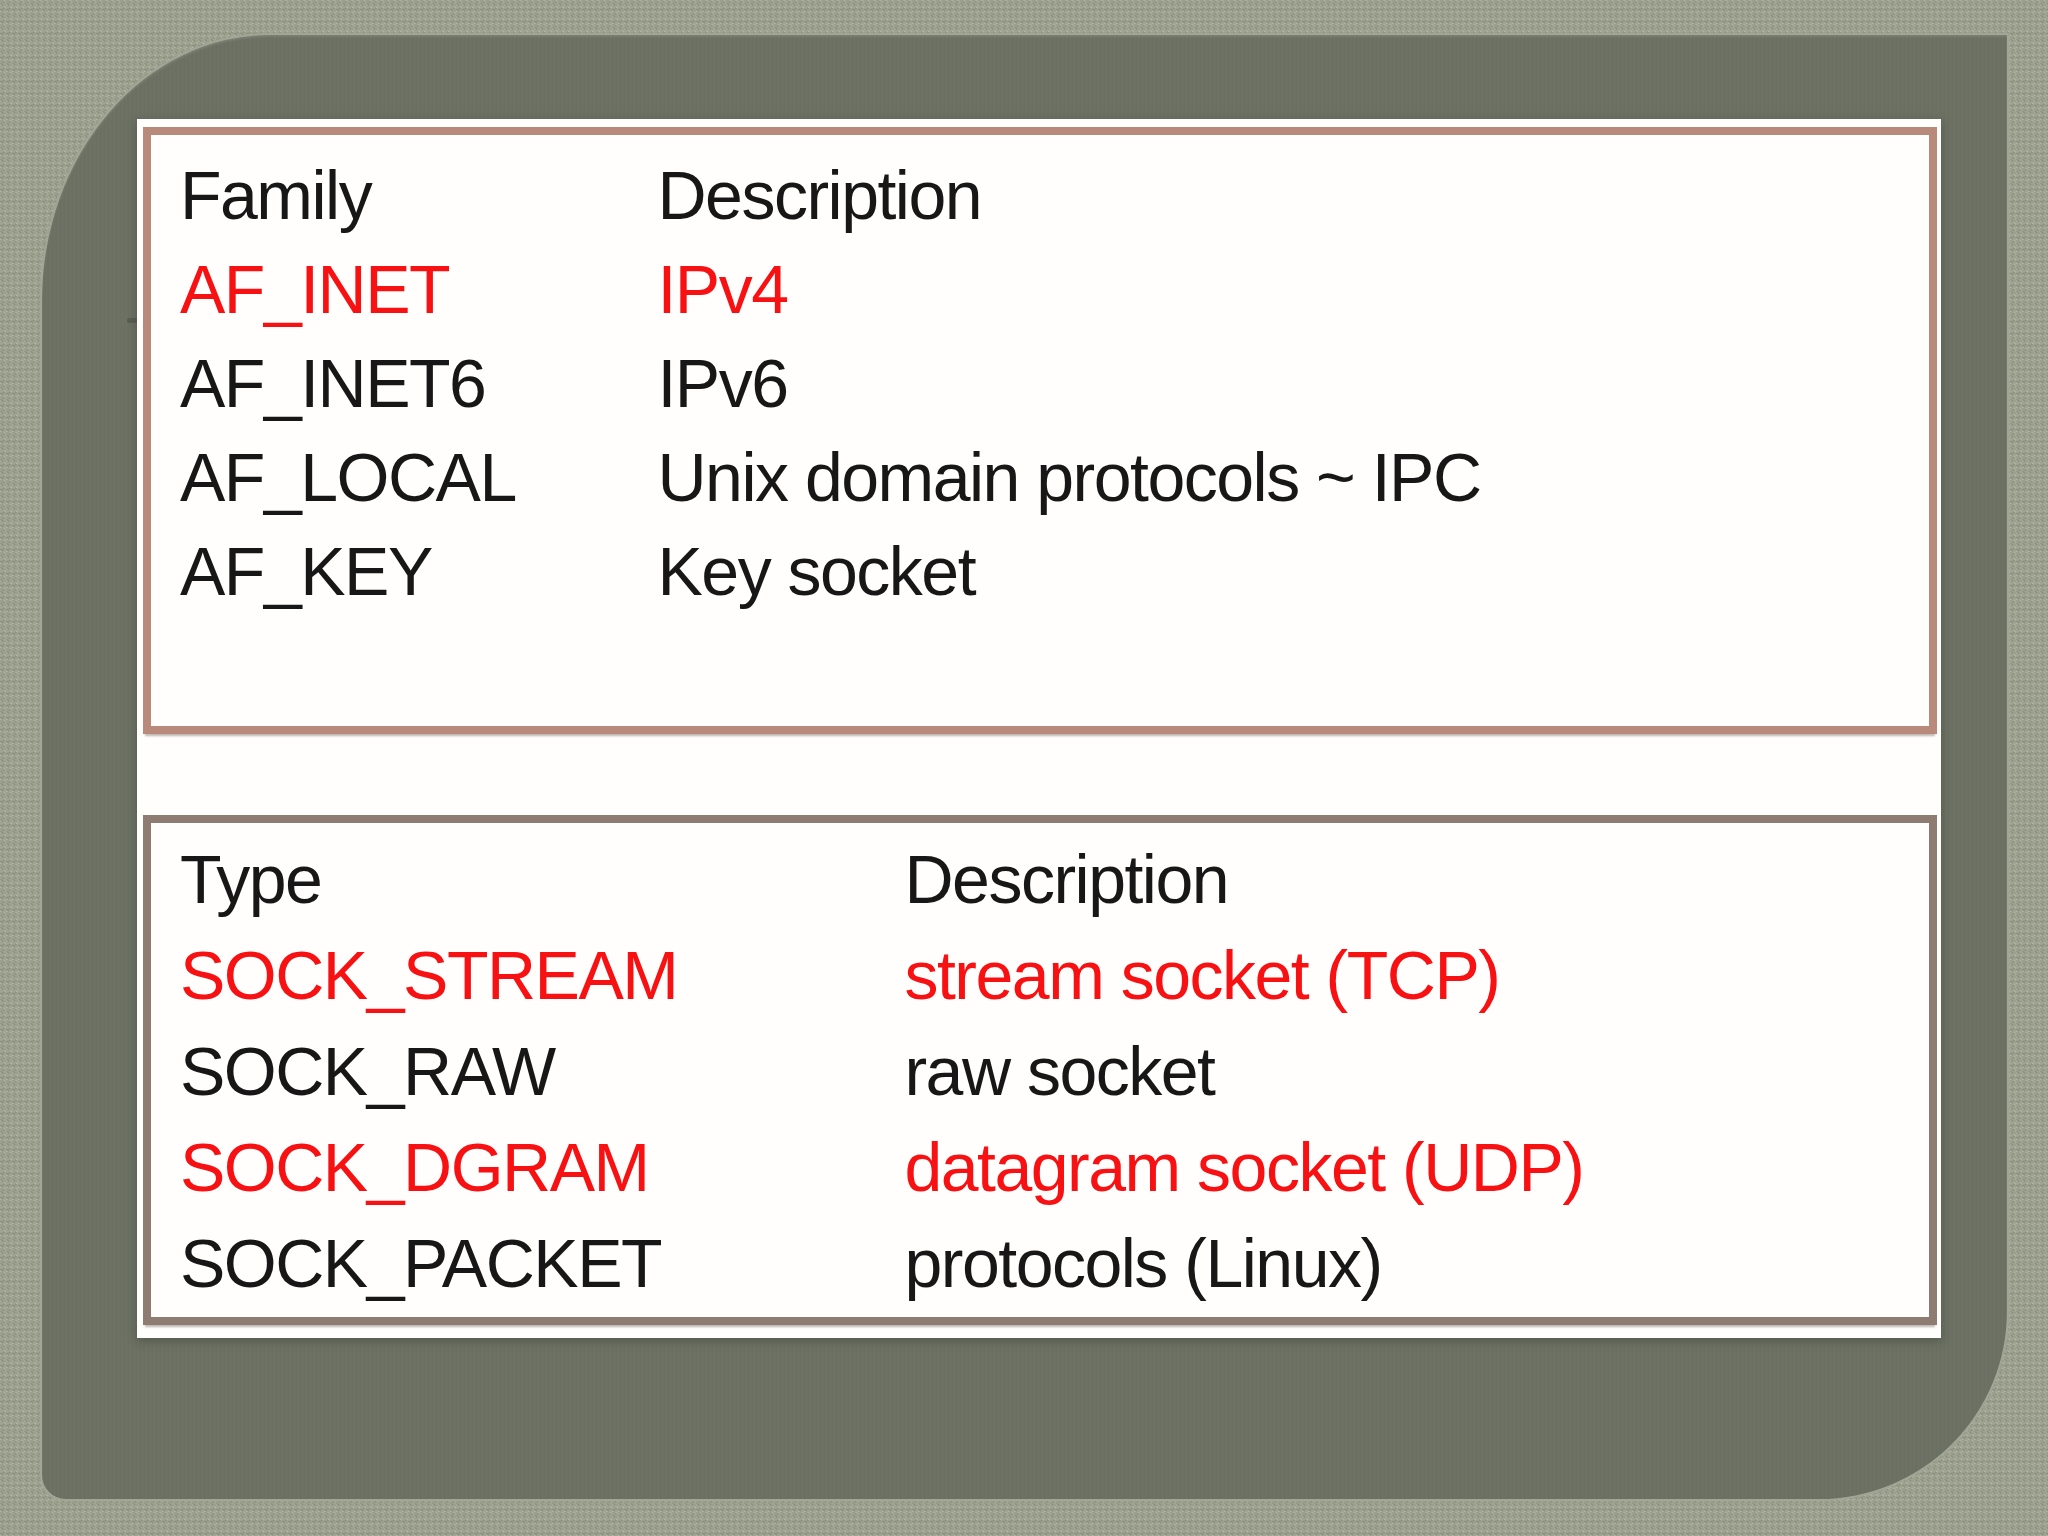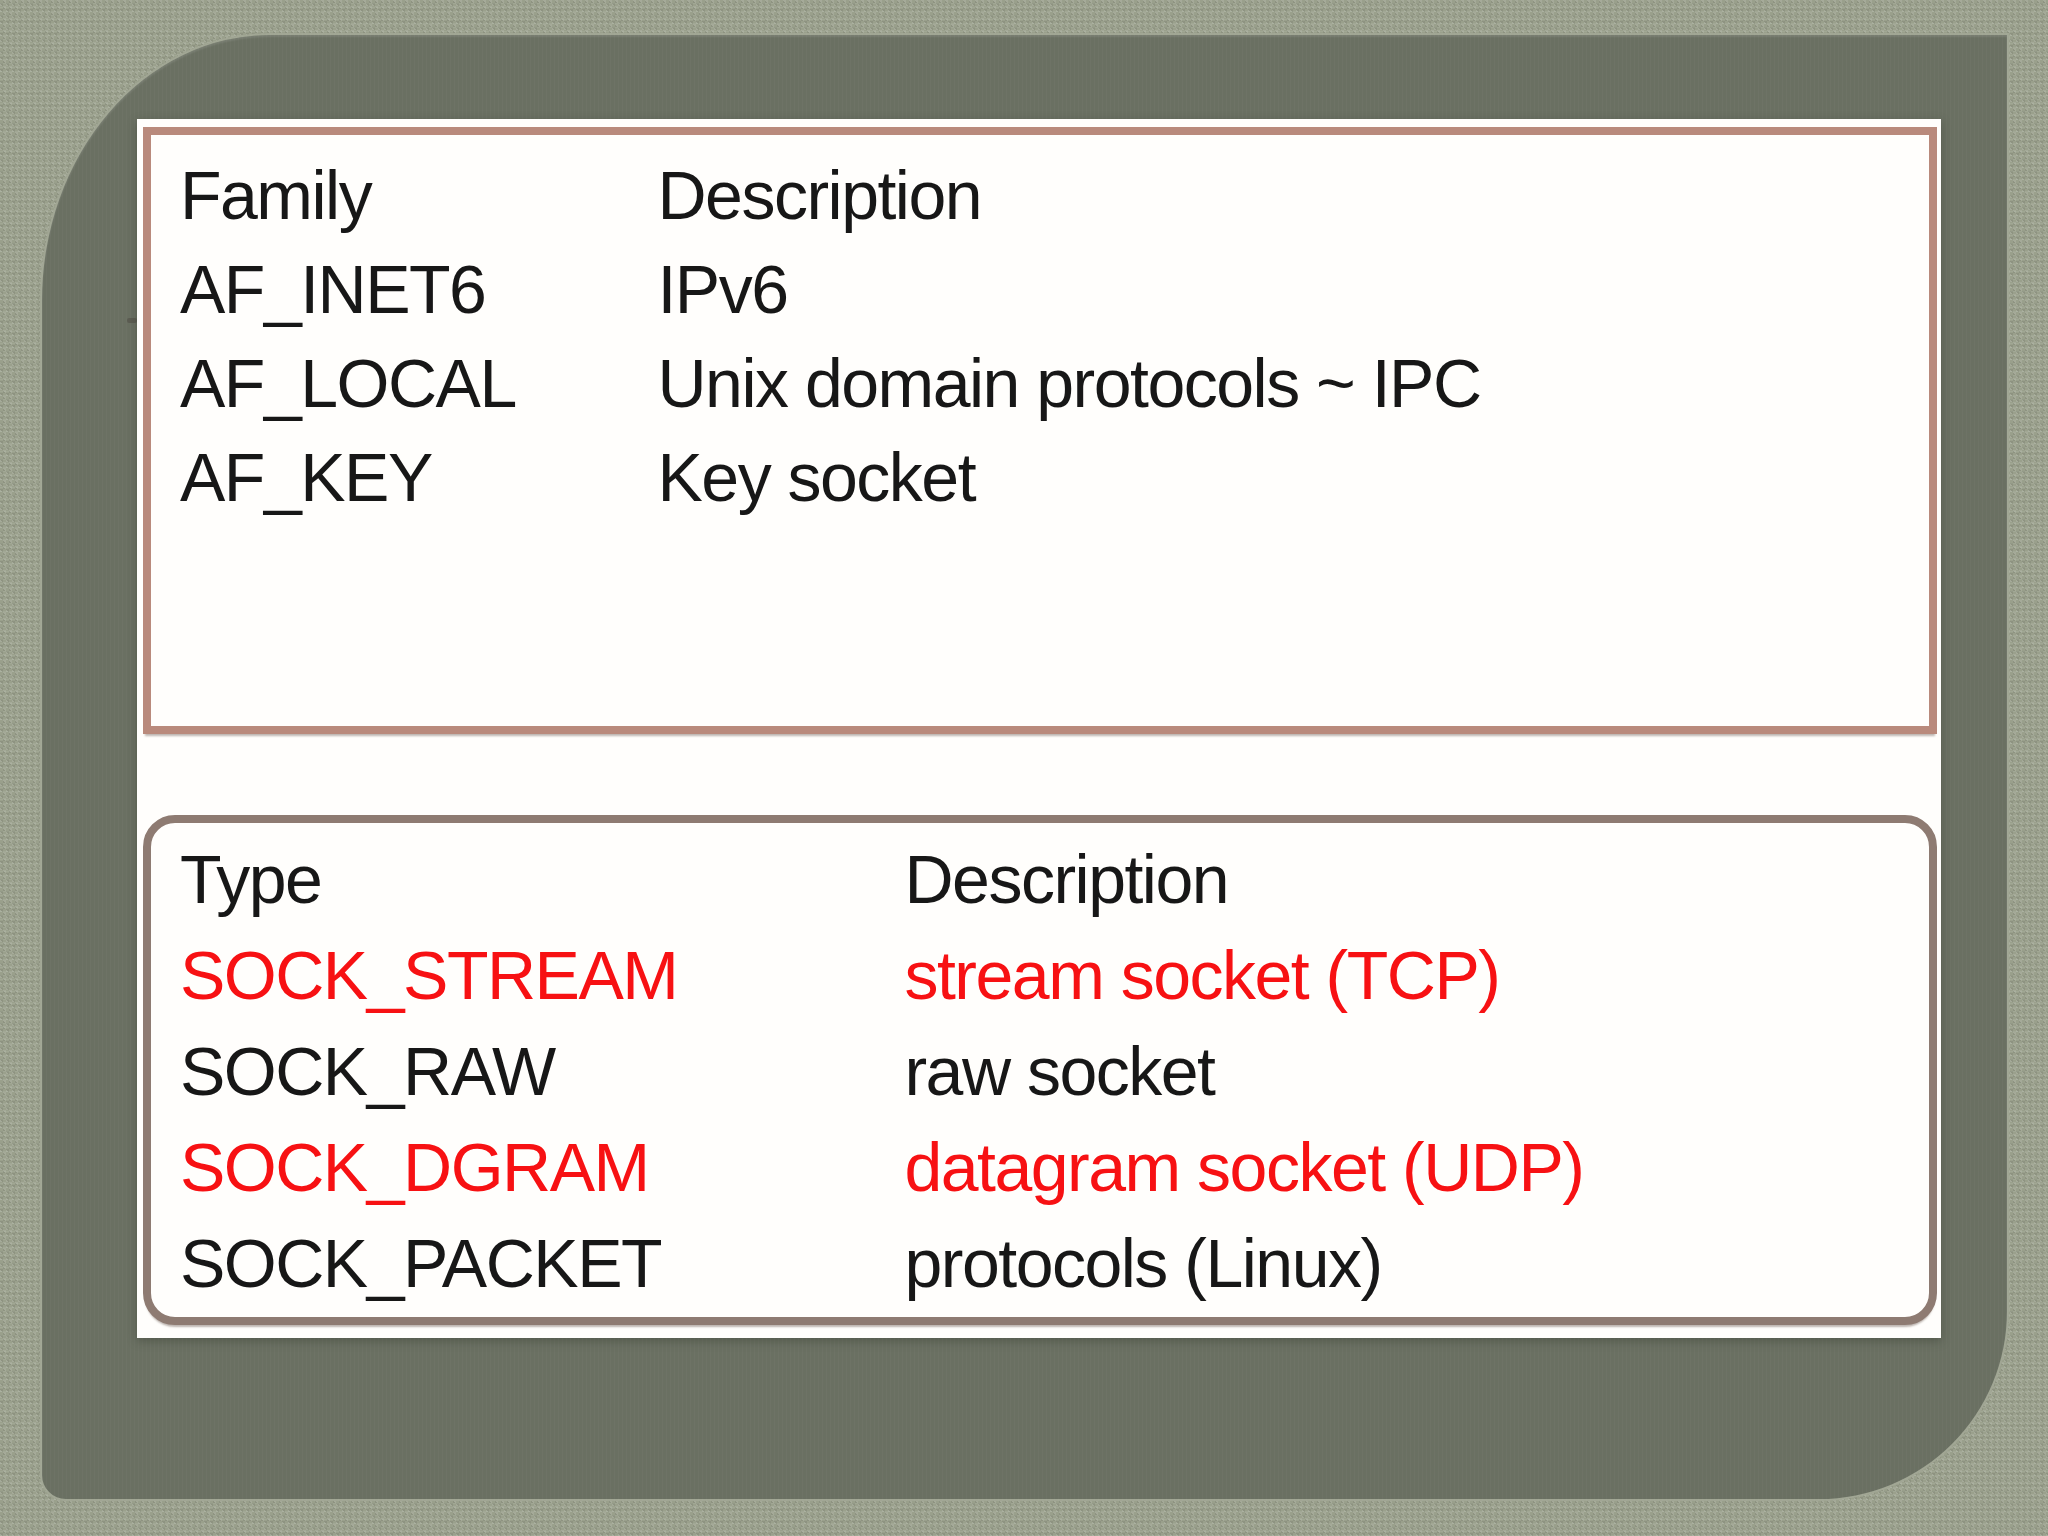--- a/index.html
+++ b/index.html
@@ -63,35 +63,39 @@
 <div class="dash"></div>
 <div class="backdrop"></div>
 
 <div class="tbox tbox1 t1" style="border-color: rgb(185, 138, 124);">
   <div class="rows">
     <div class="row">
       <span class="cell c1">Family</span>
       <span class="cell c2">Description</span>
     </div>
     <div class="row">
+      <span class="cell c1 red">AF_INET</span>
+      <span class="cell c2 red">IPv4</span>
+    </div>
+    <div class="row">
       <span class="cell c1">AF_INET6</span>
       <span class="cell c2">IPv6</span>
     </div>
     <div class="row">
       <span class="cell c1">AF_LOCAL</span>
       <span class="cell c2">Unix domain protocols ~ IPC</span>
     </div>
     <div class="row">
       <span class="cell c1">AF_KEY</span>
       <span class="cell c2">Key socket</span>
     </div>
   </div>
 </div>
 
-<div class="tbox tbox2 t2" style="border-color: rgb(142, 123, 114); border-radius: 32px;">
+<div class="tbox tbox2 t2" style="border-color: rgb(142, 123, 114);">
   <div class="rows">
     <div class="row">
       <span class="cell c1">Type</span>
       <span class="cell c2">Description</span>
     </div>
     <div class="row">
       <span class="cell c1 red">SOCK_STREAM</span>
       <span class="cell c2 red">stream socket (TCP)</span>
     </div>
     <div class="row">

